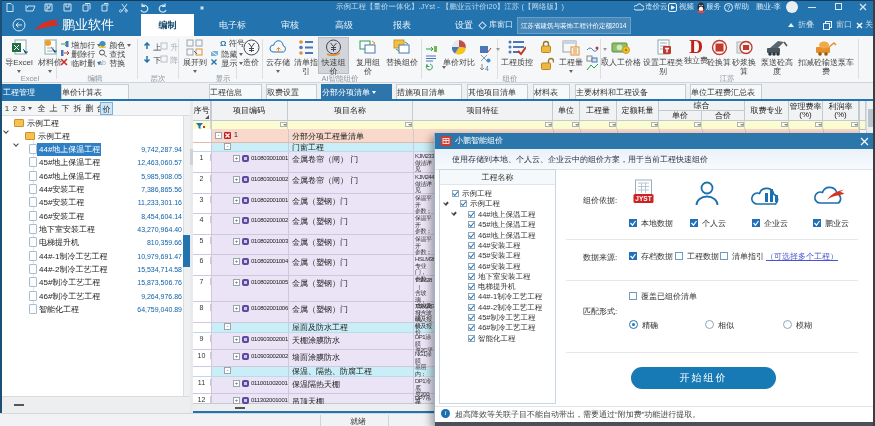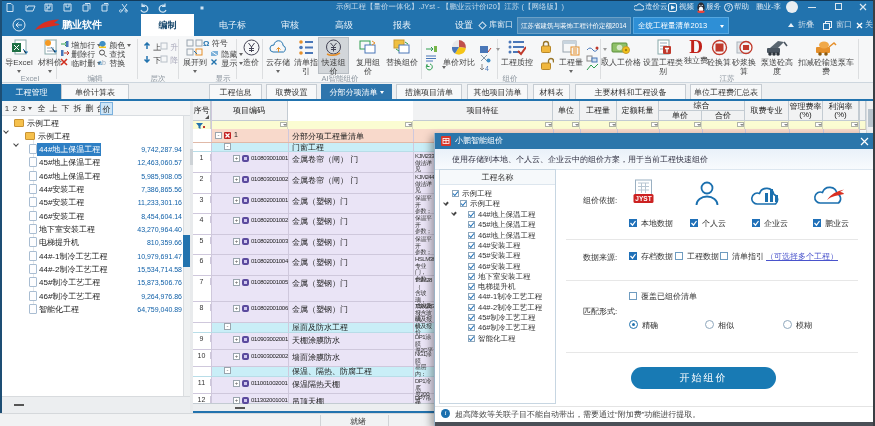--- a/index.html
+++ b/index.html
@@ -17,21 +17,21 @@
 
 #ribbon{left:0;top:36px;width:875px;height:47px;background:#f6f7f8;border-bottom:1px solid #cdd6de}
 .rsep{top:3px;width:1px;height:40px;background:#dcdee0}
 .rb{top:2px;text-align:center;font-size:8px;color:#444;line-height:9px}
 .rbic{display:block;margin:1px auto 2px auto}
 .rsm{font-size:8px;color:#444;height:8px;line-height:8px;white-space:nowrap}
 .rgl{top:39px;font-size:7.5px;color:#8b959e;text-align:center;height:8px;line-height:8px}
 .car{display:inline-block;width:0;height:0;border-left:2.5px solid transparent;border-right:2.5px solid transparent;border-top:3px solid #666;vertical-align:middle}
 
 #tabsrow{left:0;top:83px;width:875px;height:18px;background:#eef0f2;border-bottom:2px solid #2273ae}
-.ptab{top:1px;height:15px;font-size:8px;line-height:15px;text-align:center;background:#f7f8f9;border:1px solid #c6ccd2;border-bottom:none;color:#333;white-space:nowrap}
+.ptab{top:1px;height:15px;font-size:8px;line-height:15px;background:#f7f8f9;border:1px solid #c6ccd2;border-bottom:none;color:#333;white-space:nowrap}
 .ptab.sel{background:#2273ae;color:#fff;border-color:#2273ae}
 
 #lpanel{left:0;top:101px;width:190px;height:312px;background:#fff}
 #ltoolbar{left:0;top:0;width:190px;height:15px;background:#f4f5f6;border-bottom:1px solid #d9dde1;font-size:8px;color:#333;line-height:15px}
 .lt{top:0;height:15px;line-height:15px;font-size:8px;color:#333;text-align:center}
 .tree-t{font-size:8px;color:#222;line-height:13px;white-space:nowrap}
 .tree-v{font-size:7px;color:#1060a8;line-height:13px;text-align:right;white-space:nowrap}
 .fold{width:10px;height:8px;background:#f6c14d;border:1px solid #c89334;border-radius:1px}
 .file{width:8px;height:10px;background:#fdfdfe;border:1px solid #a9bdd2;border-radius:1px}
 .carw{display:inline-block;width:4px;height:4px;border-right:1.3px solid #444;border-bottom:1.3px solid #444;transform:rotate(45deg)}
@@ -110,33 +110,32 @@
       </svg>
 </div>
 <div id="menubar" class="a">
 <svg class="a" style="left:12px;top:4px" width="14" height="14" fill="none" stroke="#ddeaf4" stroke-width="1">
         <circle cx="7" cy="7" r="6"></circle>
         <path d="M4 7 h6 M4 7 l2.5-2.5 M4 7 l2.5 2.5"></path>
       </svg>
 <svg class="a" style="left:34px;top:5px" width="26" height="13">
         <path d="M1 11 C6 4 14 1 25 0.5 L20 4 C24 4.5 25 5 25.5 6 L14 8 C8 9 4 10 1 11 z" fill="#d92e20"></path>
       </svg>
-<div class="a" style="left:62px;top:0;height:22px;line-height:22px;color:#fff;font-weight:bold;font-size:10px">鹏业软件</div>
+<div class="a" style="left:62px;top:0;height:22px;line-height:22px;color:#fff;font-weight:normal;font-size:13px">鹏业软件</div>
 <div class="a mtab sel" style="left:141px;width:53px">编制</div>
 <div class="a mtab" style="left:207px;width:51px">电子标</div>
 <div class="a mtab" style="left:270px;width:40px">审核</div>
 <div class="a mtab" style="left:324px;width:40px">高级</div>
 <div class="a mtab" style="left:382px;width:40px">报表</div>
 <div class="a mtab" style="left:444px;width:40px">设置</div>
 <svg class="a" style="left:478px;top:7px" width="9" height="9" fill="none" stroke="#cfe0ee" stroke-width="1">
         <rect x="2" y="2" width="5" height="5" transform="rotate(45 4.5 4.5)"></rect>
       </svg>
 <div class="a" style="left:489px;top:0;height:22px;line-height:22px;color:#e6eff7;font-size:8px">库窗口</div>
 <div class="a mdrop" style="left:517px;width:114px;background:#4587b9;border:1px solid #6ba0c6;padding-left:3px;font-size:6.5px">江苏省建筑与装饰工程计价定额2014</div>
-<div class="a mdrop" style="left:633px;width:96px;background:#2e8fd6;border:1px solid #55a7e0;padding-left:4px;font-size:7.5px">全统工程量清单2013<span style="float:right;margin:7px 4px 0 0;border-top-color:#fff" class="car"></span></div>
 <div class="a" style="left:788px;top:9px;width:0;height:0;border-left:3.5px solid transparent;border-right:3.5px solid transparent;border-bottom:4px solid #e8f1f8"></div>
 <div class="a" style="left:798px;top:0;height:22px;line-height:22px;color:#c6d9e8;font-size:8px">折叠</div>
 <svg class="a" style="left:823px;top:7px" width="9" height="9" fill="none" stroke="#e8f1f8">
         <rect x="2.5" y="0.5" width="6" height="6"></rect>
         <rect x="0.5" y="2.5" width="6" height="6" fill="#2273ae"></rect>
       </svg>
 <div class="a" style="left:836px;top:0;height:22px;line-height:22px;color:#c6d9e8;font-size:8px">窗口</div>
 <svg class="a" style="left:856px;top:8px" width="7" height="7" stroke="#fff" stroke-width="1.4">
         <path d="M1 1 l5 5 M6 1 l-5 5"></path>
       </svg>
@@ -212,21 +211,21 @@
           <rect x="1" y="1" width="6" height="6" fill="none" stroke="#b8c0c8"></rect>
         </svg> 降</div>
 
 <div class="a rb" style="left:181px;top:2px;width:28px"><svg class="rbic" width="18" height="17" fill="none" stroke="#98a4ae">
           <rect x="1" y="1" width="6" height="6"></rect>
           <rect x="10" y="1" width="6" height="6"></rect>
           <rect x="1" y="10" width="6" height="6"></rect>
           <rect x="10" y="10" width="6" height="6" stroke="#e58f2a"></rect>
           <path d="M8 12 l3 3" stroke="#2273ae"></path>
         </svg>展开到<br><span class="car"></span></div>
-<div class="a rsm" style="left:203px;top:4px"><span style="color:#2273ae;font-size:8px;font-weight:bold">Ω</span> 符号</div>
+<div class="a rsm" style="left:220px;top:4px"><span style="color:#2273ae;font-size:8px;font-weight:bold">Ω</span> 符号</div>
 <div class="a rsm" style="left:210px;top:13px"><svg width="9" height="8">
           <rect x="1" y="2" width="7" height="5" fill="#7fb2d9"></rect>
           <path d="M1 2 l7 5" stroke="#fff"></path>
         </svg> 隐藏 <span class="car"></span></div>
 <div class="a rsm" style="left:210px;top:22px"><svg width="9" height="8">
           <path d="M1.5 1.5 l5 5 M6.5 1.5 l-5 5" stroke="#2273ae" stroke-width="1.4"></path>
         </svg> 显示 <span class="car"></span></div>
 
 <div class="a rb" style="left:240px;top:2px;width:22px"><svg class="rbic" width="17" height="17" fill="none">
           <circle cx="8.5" cy="8.5" r="7.5" stroke="#445"></circle>
@@ -444,20 +443,21 @@
 <div class="a" style="left:183px;top:15px;width:7px;height:280px;background:#eef0f1;border-left:1px solid #dadde0"></div>
 <div class="a" style="left:183px;top:134px;width:7px;height:32px;background:#2273ae"></div>
 <div class="a" style="left:0;top:295px;width:190px;height:17px;background:#eceef0;border-top:1px solid #d8dbde"></div>
 <div class="a" style="left:14px;top:303px;width:10px;height:2px;background:#555"></div>
 </div>
 <div class="a" style="left:190px;top:101px;width:3px;height:312px;background:#e8eaec"></div>
 <div class="a" style="left:190px;top:149px;width:3px;height:16px;background:#cdd2d6"></div>
 <div id="tbl" class="a">
 <div class="a th" style="left:0;width:18px;line-height:20px">序号<div class="a" style="right:1px;bottom:1px;width:0;height:0;border-left:4px solid transparent;border-bottom:4px solid #555"></div></div>
 <div class="a th" style="left:18px;width:77px;line-height:20px">项目编码</div>
+<div class="a th" style="left:95px;width:125px;line-height:20px">项目名称</div>
 <div class="a th" style="left:220px;width:140px;line-height:20px">项目特征</div>
 <div class="a th" style="left:360px;width:27px;line-height:20px">单位</div>
 <div class="a th" style="left:387px;width:37px;line-height:20px">工程量</div>
 <div class="a th" style="left:424px;width:42px;line-height:20px">定额耗量</div>
 <div class="a th" style="left:466px;width:86px;height:10px;line-height:10px;border-bottom:1px solid #c3cbd2">综合</div>
 <div class="a th" style="left:466px;top:10px;width:43px;height:10px;line-height:10px">单价</div>
 <div class="a th" style="left:509px;top:10px;width:43px;height:10px;line-height:10px">合价</div>
 <div class="a th" style="left:552px;width:44px;line-height:20px">取费专业</div>
 <div class="a th" style="left:596px;width:34px;padding-top:2px;line-height:8px">管理费率<br>(%)</div>
 <div class="a th" style="left:630px;width:36px;padding-top:2px;line-height:8px">利润率<br>(%)</div>

